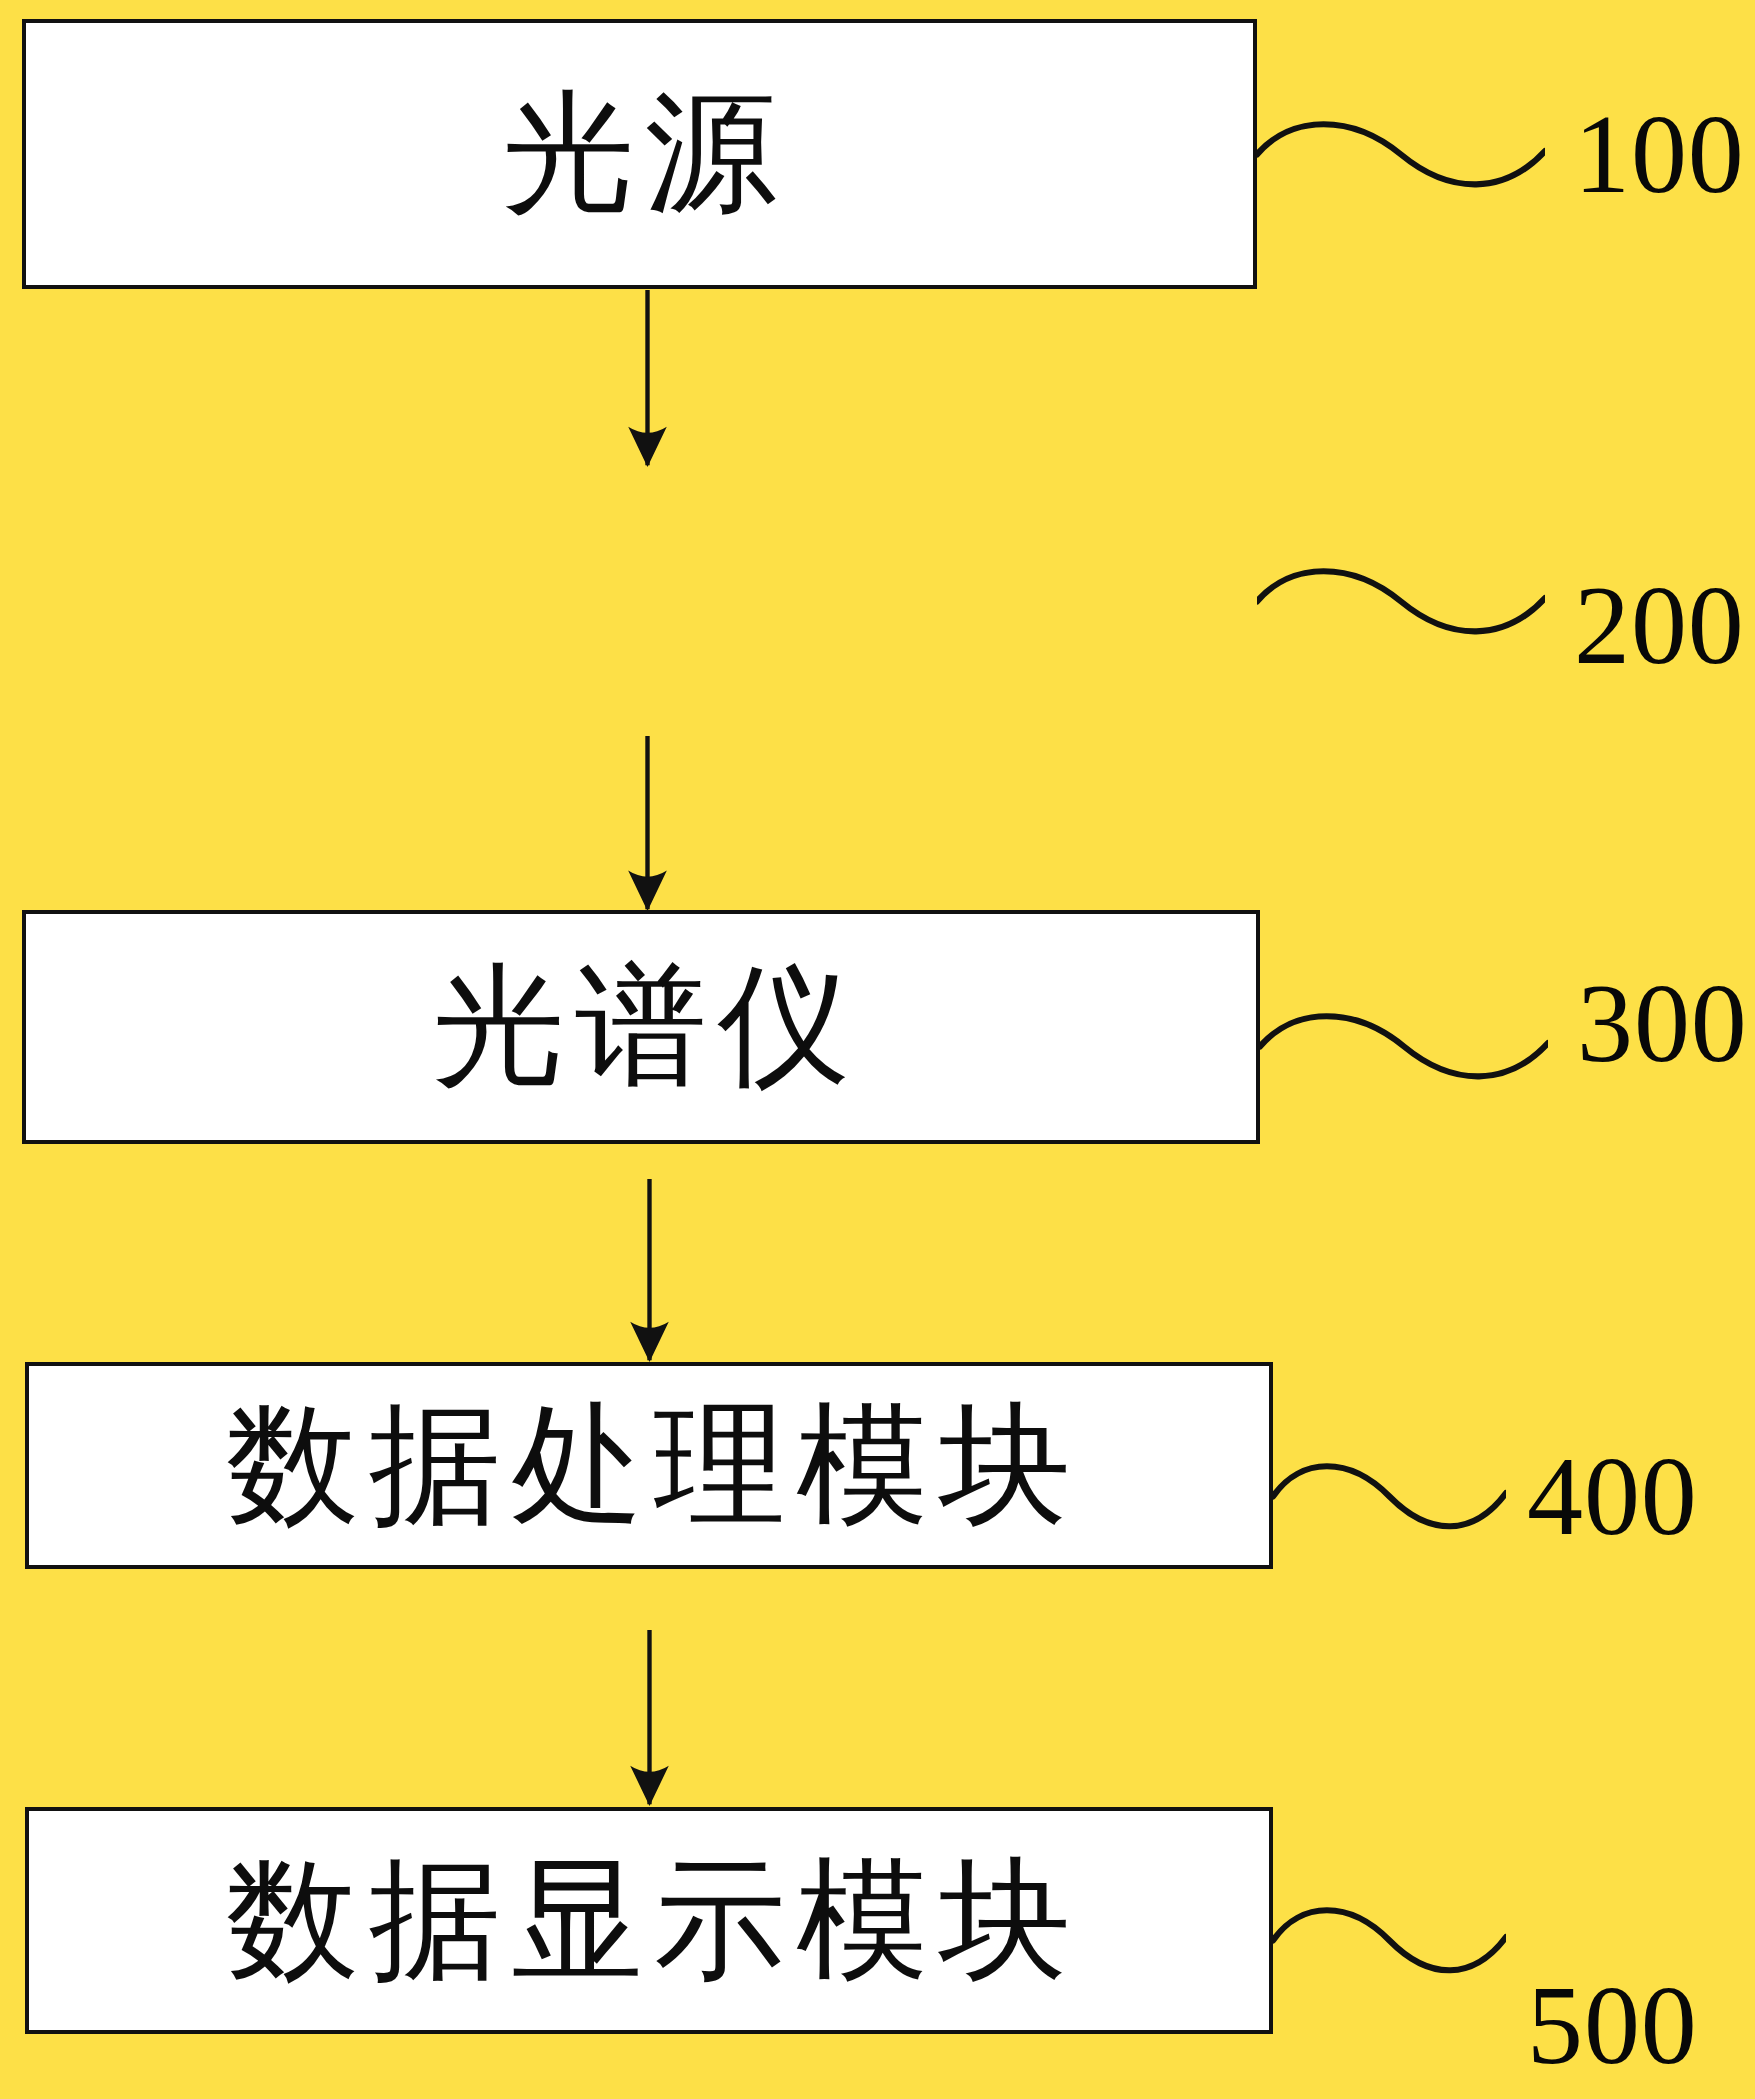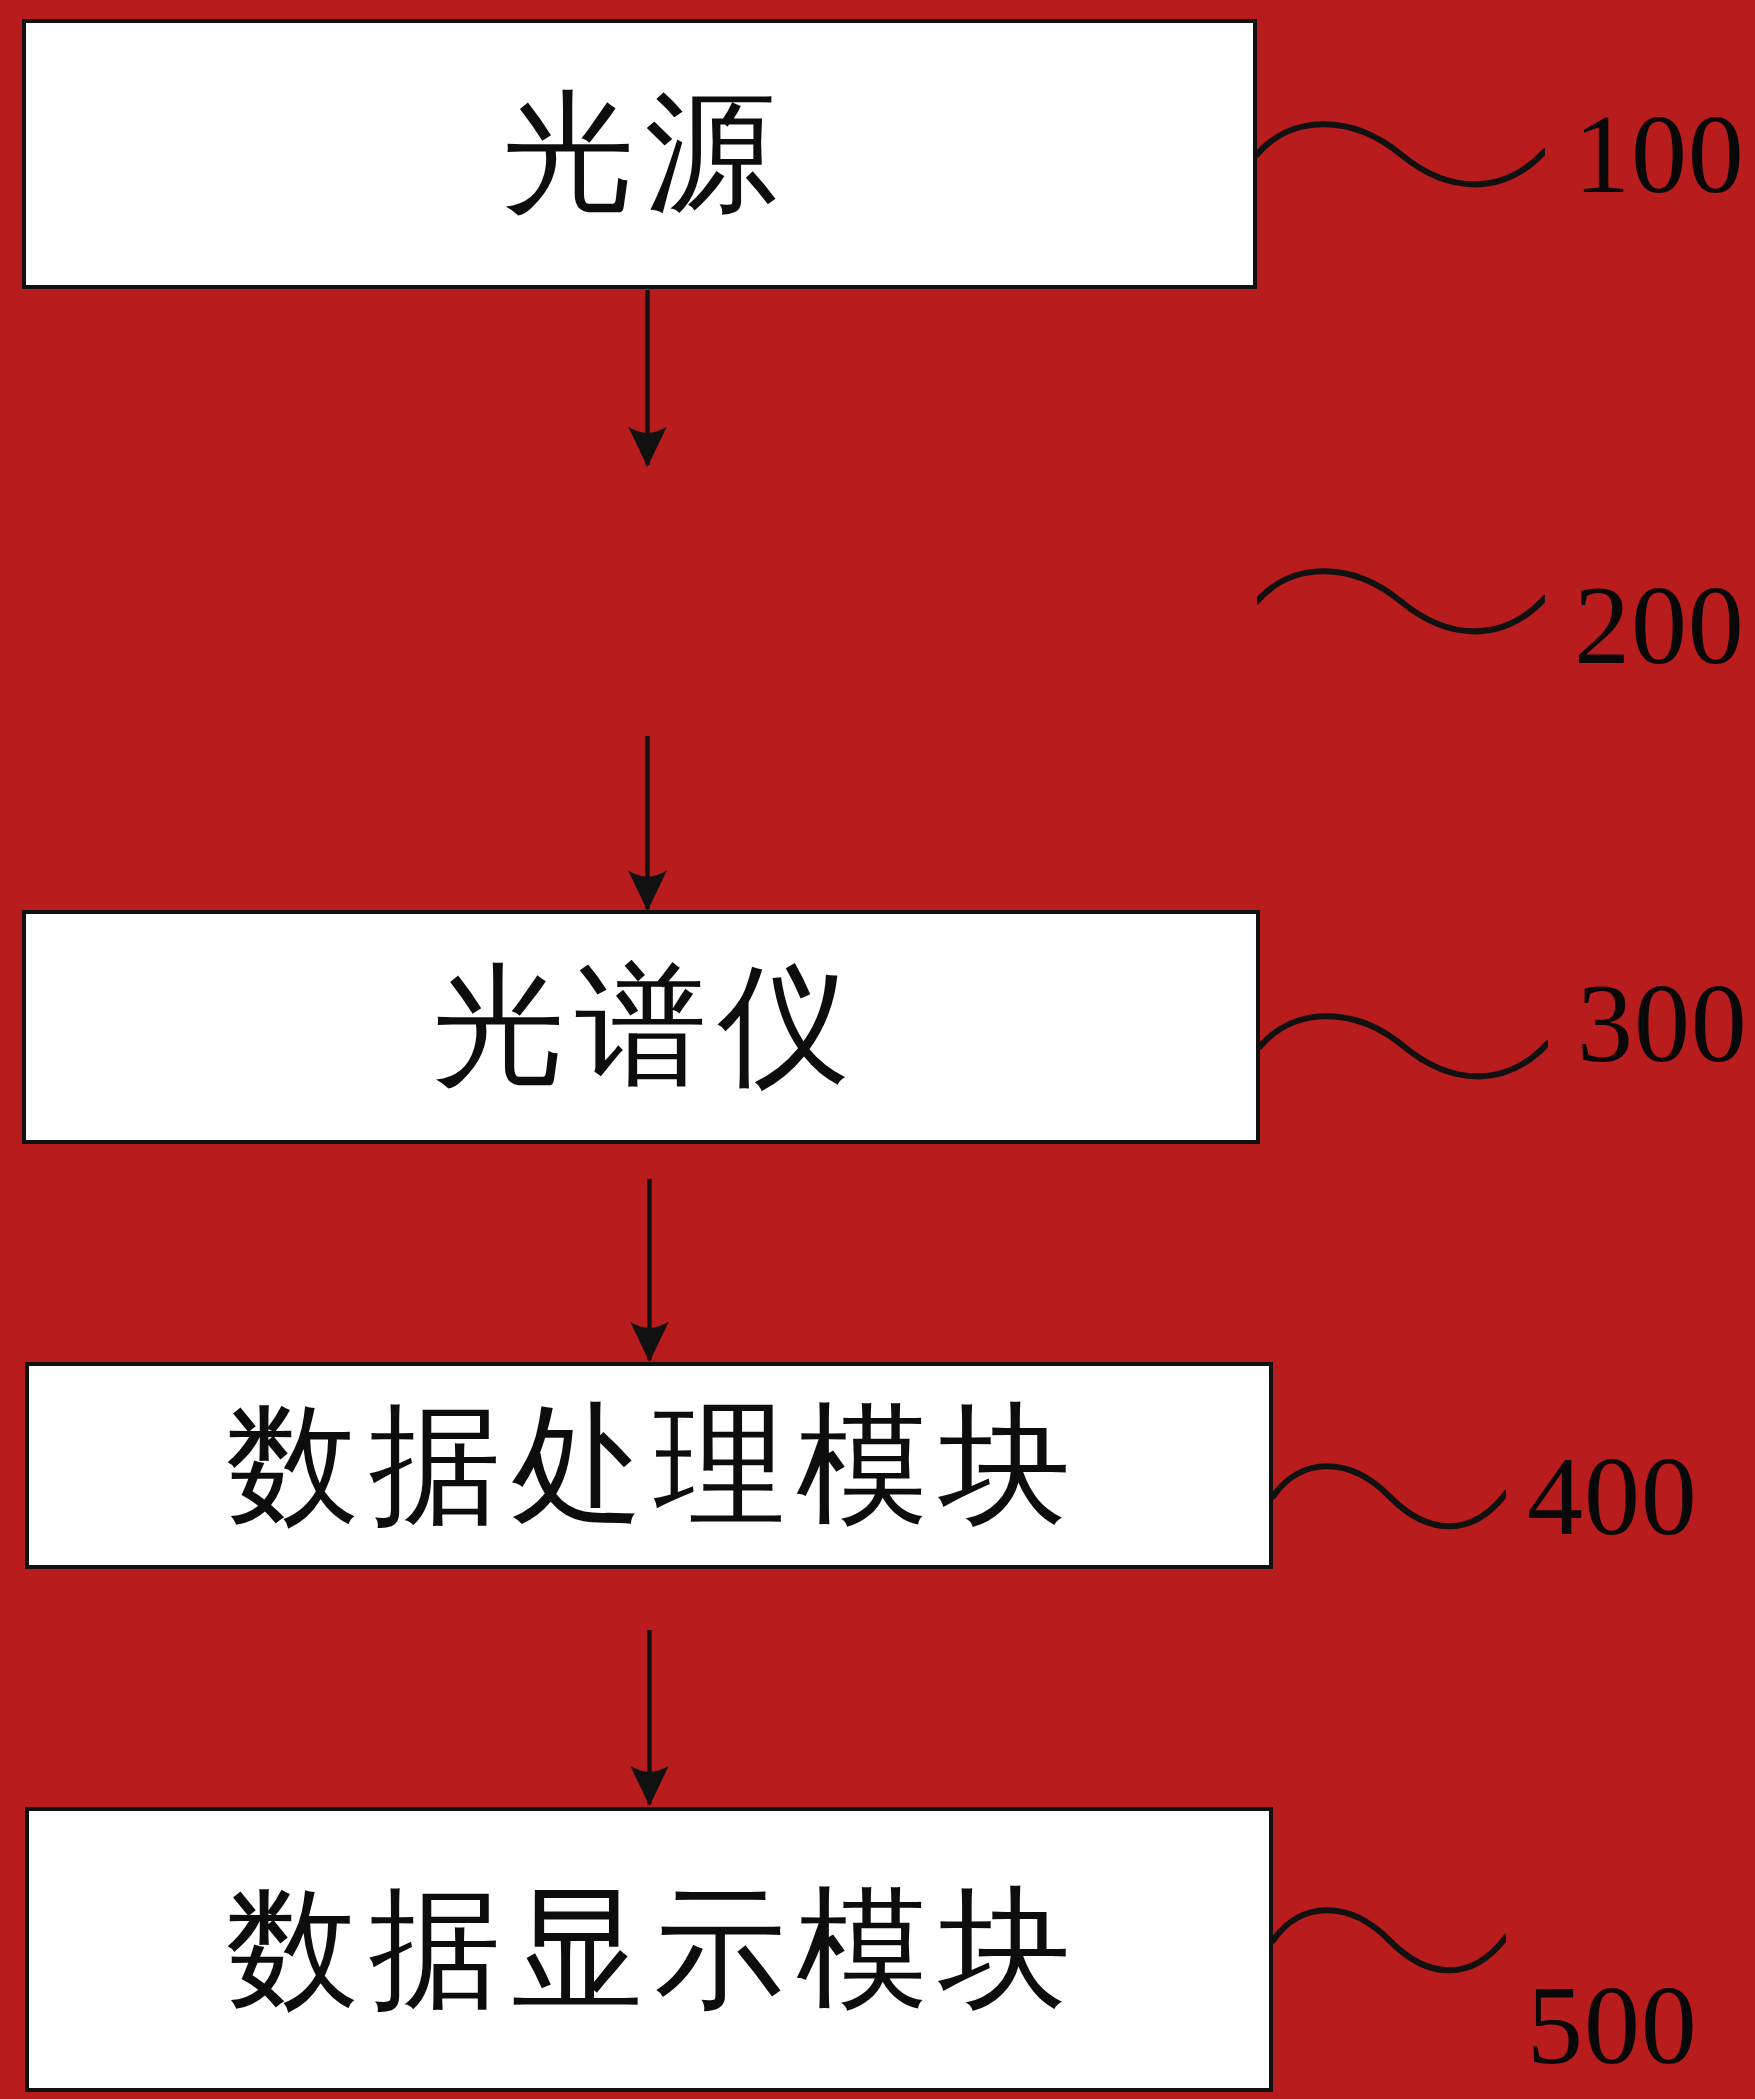--- a/index.html
+++ b/index.html
@@ -5,21 +5,21 @@
 <style>
   html, body {
     margin: 0;
     padding: 0;
     background: #ffffff;
   }
   #canvas {
     position: relative;
     width: 1756px;
     height: 2100px;
-    background: #b91c1c;
+    background: #fde047;
     overflow: hidden;
     font-family: "Liberation Serif", "DejaVu Serif", serif;
     text-align: center;
   }
   .node-box {
     position: absolute;
     box-sizing: border-box;
     border: 4.4px solid #111111;
     background: #ffffff;
     display: flex;
@@ -81,21 +81,21 @@
   <span class="ref-num" id="ref-spectrometer" style="left: 1577px; top: 967px;">300</span>
 
   <div class="node-box" id="box-data-processing-module" style="left: 24.6px; top: 1362px; width: 1248px; height: 207px;">
     <span class="node-label">数据处理模块</span>
   </div>
   <svg class="squiggle" id="squiggle-data-processing-module" xmlns="http://www.w3.org/2000/svg" width="233" height="123" viewBox="0 0 266 140" style="left: 1273px; top: 1435px;">
       <path d="M 0 70 C 31.919999999999998 24, 87.78 24, 133 70 C 178.22 116, 228.76 116, 266 66" fill="none" stroke="#111111" stroke-width="7" stroke-linecap="round"></path>
     </svg>
   <span class="ref-num" id="ref-data-processing-module" style="left: 1527px; top: 1440px;">400</span>
 
-  <div class="node-box" id="box-data-display-module" style="left: 24.6px; top: 1807px; width: 1248px; height: 285px;">
+  <div class="node-box" id="box-data-display-module" style="left: 24.6px; top: 1807px; width: 1248px; height: 227px;">
     <span class="node-label">数据显示模块</span>
   </div>
   <svg class="squiggle" id="squiggle-data-display-module" xmlns="http://www.w3.org/2000/svg" width="233" height="123" viewBox="0 0 266 140" style="left: 1273px; top: 1879px;">
       <path d="M 0 70 C 31.919999999999998 24, 87.78 24, 133 70 C 178.22 116, 228.76 116, 266 66" fill="none" stroke="#111111" stroke-width="7" stroke-linecap="round"></path>
     </svg>
   <span class="ref-num" id="ref-data-display-module" style="left: 1527px; top: 1969px;">500</span>
 
   <svg class="connector" id="arrow-1" xmlns="http://www.w3.org/2000/svg" width="53" height="177" viewBox="0 0 60 202" style="left: 621px; top: 290px;">
       <line x1="30" y1="0" x2="30" y2="200" stroke="#111111" stroke-width="5"></line>
       <path d="M 30 202 L 8 156 Q 30 170 52 156 Z" fill="#111111"></path>

